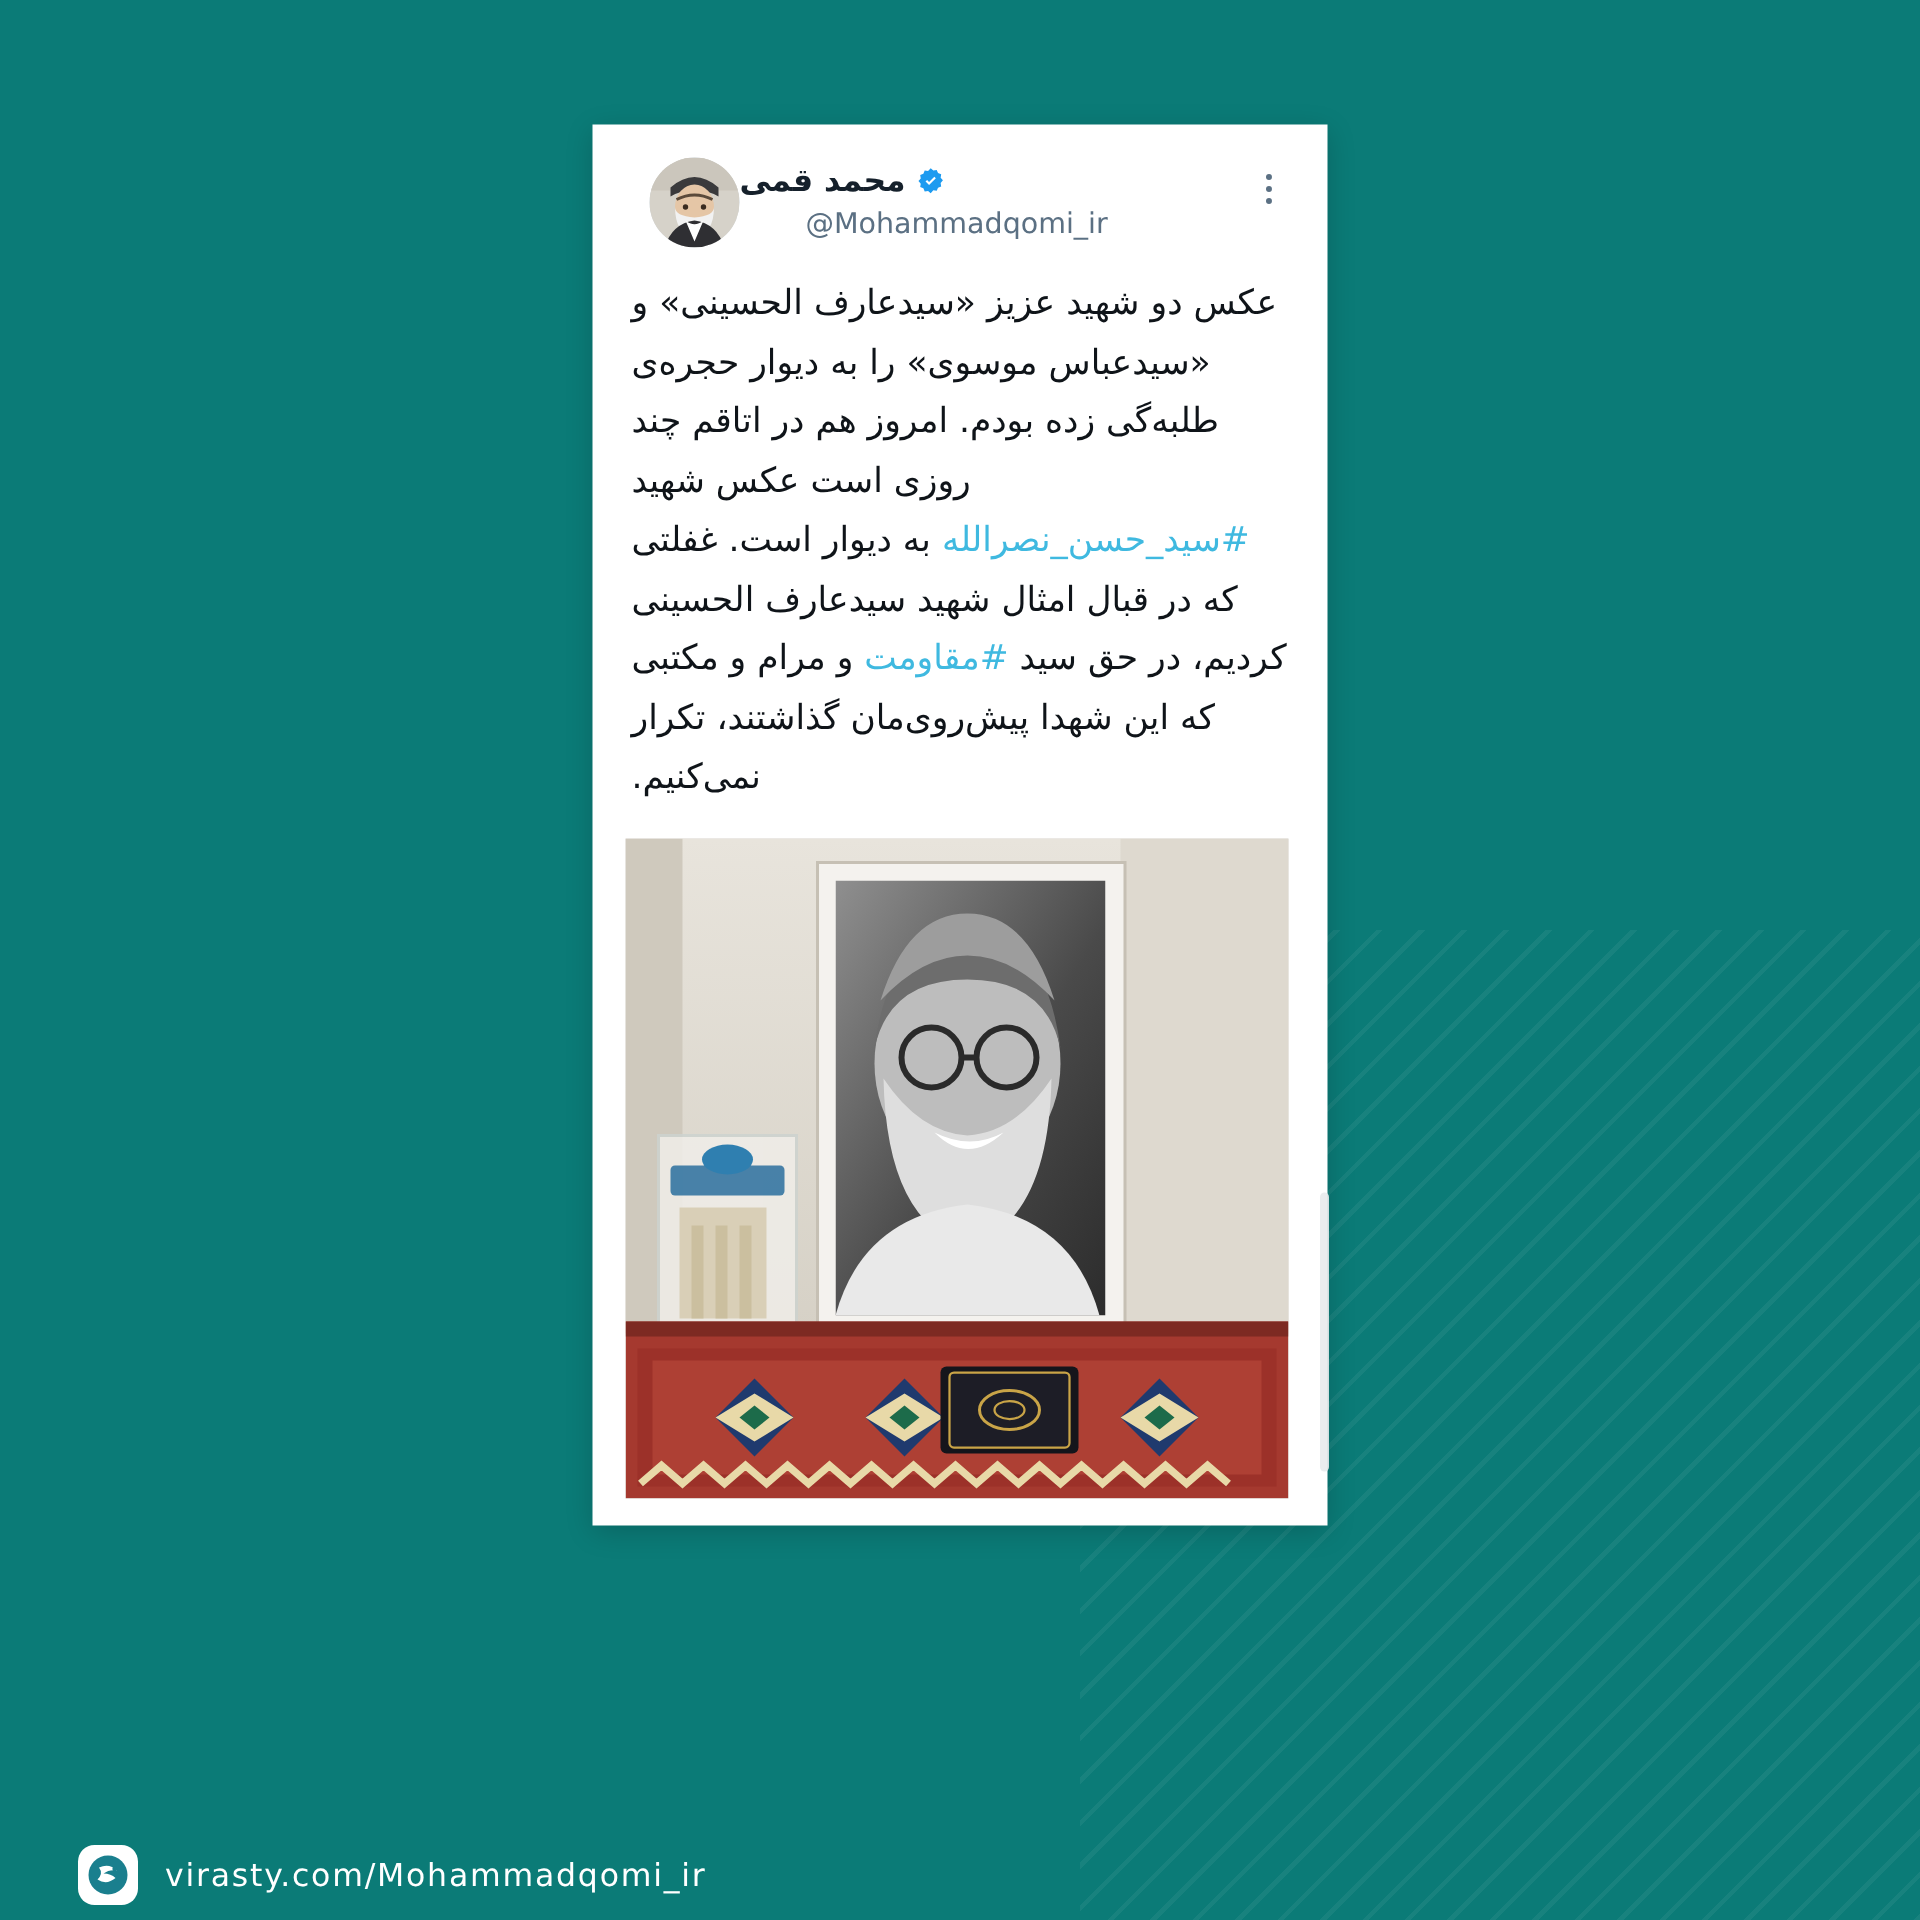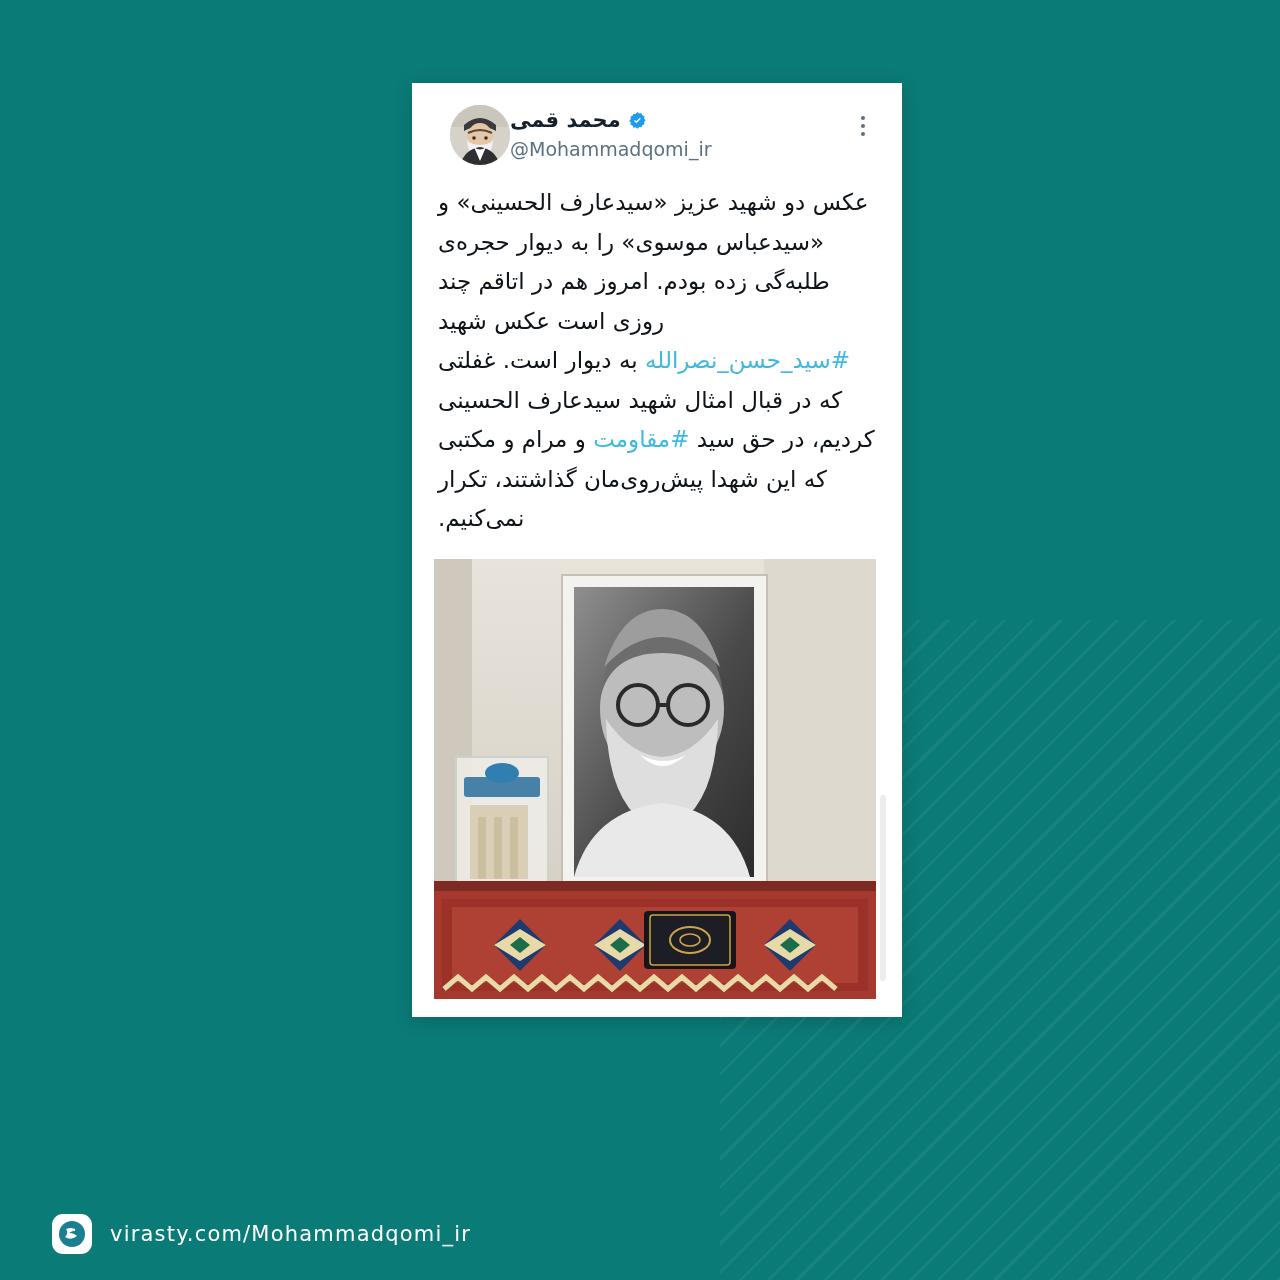--- a/index.html
+++ b/index.html
@@ -33,21 +33,21 @@
   }
 
   .stage {
     position: absolute;
     inset: 0;
   }
 
   
   .card {
     position: absolute;
-    left: 412px;
+    left: 395px;
     top: 83px;
     width: 490px;
     background: #ffffff;
     box-shadow: 0 4px 18px rgba(0,0,0,0.18);
     padding: 0;
     box-sizing: border-box;
   }
 
   .card-inner {
     padding: 22px 26px 18px 26px;
@@ -102,20 +102,21 @@
     height: 19px;
     flex: 0 0 auto;
   }
   .verified svg { display:block; }
   .handle {
     font-size: 19px;
     color: #5b7083;
     direction: ltr;
     margin-top: 5px;
     font-family: "DejaVu Sans", "Liberation Sans", sans-serif;
+    margin-left: 44px;
   }
 
   .more-dots {
     width: 26px;
     height: 34px;
     display: flex;
     flex-direction: column;
     align-items: center;
     justify-content: center;
     gap: 4px;
@@ -177,21 +178,21 @@
     background: #e8eaec;
     border-radius: 3px;
     opacity: 0.9;
   }
 
   
   .footer {
     position: absolute;
     left: 0;
     right: 0;
-    bottom: 24px;
+    bottom: 8px;
     height: 44px;
     display: flex;
     flex-direction: row;
     align-items: center;
     justify-content: flex-start;
     padding-right: 0;
     padding-left: 52px;
     box-sizing: border-box;
   }
   .footer-spacer { flex: 1 1 auto; }

